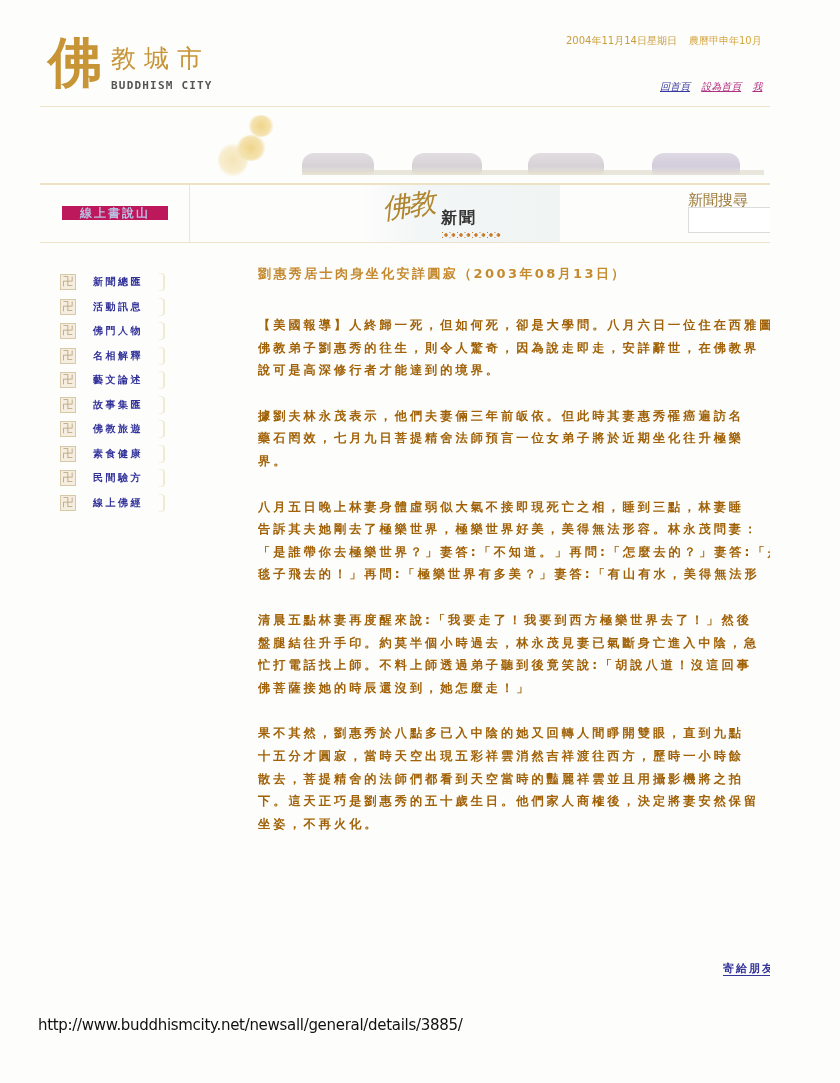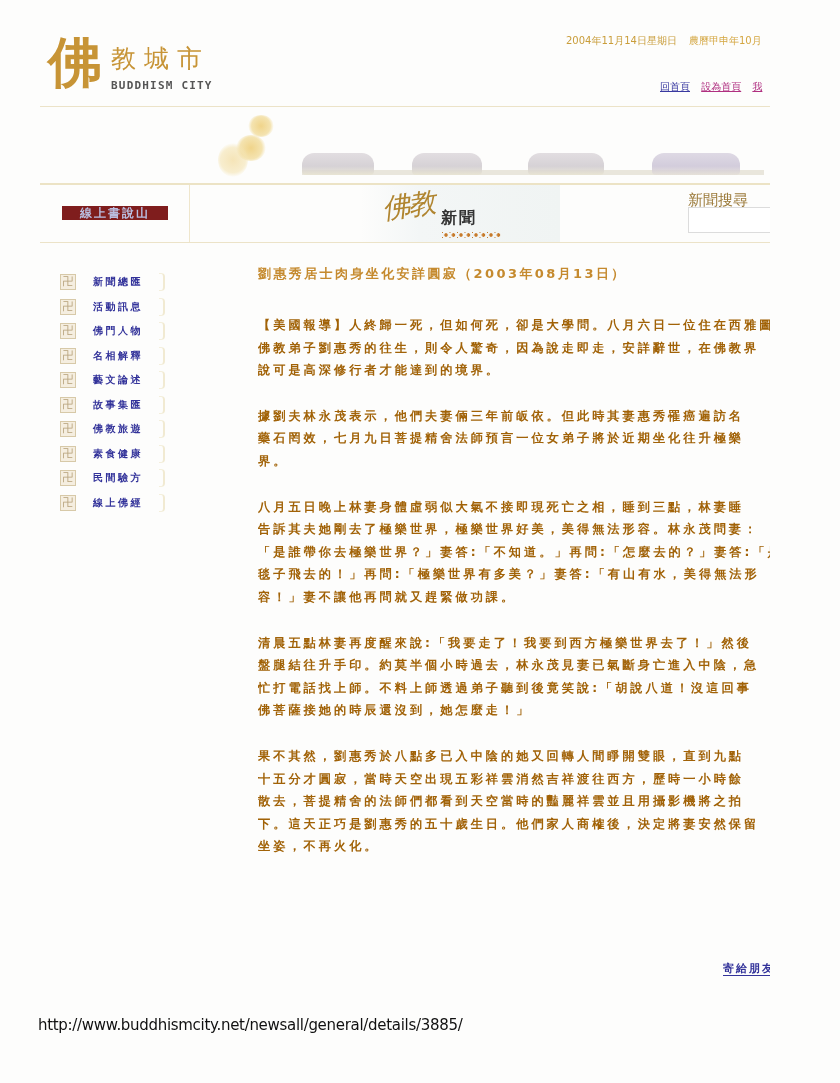--- a/index.html
+++ b/index.html
@@ -18,21 +18,21 @@
   }
   .logo-en {
     position: absolute; left: 63px; top: 43px; font-size: 11px; letter-spacing: 1.2px;
     color: #555; font-family: "DejaVu Sans Mono", monospace; font-weight: bold;
   }
   .date-line {
     position: absolute; left: 566px; top: 34px; font-size: 10px; color: #c99d3a; white-space: nowrap;
   }
   .date-line .lunar { margin-left: 12px; color: #d4a640; }
   .top-links { position: absolute; left: 660px; top: 80px; font-size: 10px; white-space: nowrap; }
-  .top-links a { text-decoration: underline; margin-right: 8px; }
+  .top-links a { text-decoration: underline; margin-right: 8px; font-style: italic; }
   .top-links a.home { color: #3a3aa0; }
   .top-links a.sethome { color: #b03080; }
   .top-links a.more { color: #b03080; }
 
   .hr-top { position: absolute; left: 40px; top: 106px; width: 730px; height: 1px; background: #ece3c8; }
 
   
   .banner { position: absolute; left: 40px; top: 107px; width: 730px; height: 76px; }
   .flowers { position: absolute; left: 188px; top: 8px; width: 70px; height: 64px; }
   .flower { position: absolute; border-radius: 50%; background: radial-gradient(circle, #f0d48a 0%, #f4e3b0 55%, rgba(250,240,210,0) 75%); }
@@ -40,21 +40,21 @@
   .cloud { position: absolute; bottom: 0; height: 22px; border-radius: 12px 12px 4px 4px;
     background: linear-gradient(180deg, #ddd8dc 0%, #cfcacf 60%, #e8e4d2 100%); opacity: .85; }
   .cloud-base { position: absolute; left: 0; bottom: 0; width: 100%; height: 5px; background: #e0dbcf; opacity: .7; }
 
   .hr-mid { position: absolute; left: 40px; top: 183px; width: 730px; height: 2px; background: #ece3c5; }
 
   
   .news-band { position: absolute; left: 40px; top: 185px; width: 730px; height: 57px; }
   .online-badge {
     position: absolute; left: 22px; top: 21px; width: 106px; height: 14px; font-size: 12px; letter-spacing: 2px;
-    color: #b9bde0; background: #7f1d1d; text-align: center; line-height: 14px; font-weight: bold;
+    color: #b9bde0; background: #be185d; text-align: center; line-height: 14px; font-weight: bold;
   }
   .band-divider { position: absolute; left: 149px; top: 0; width: 1px; height: 57px; background: #efe6cc; }
   .news-title-block { position: absolute; left: 320px; top: 0; width: 200px; height: 57px; background: linear-gradient(90deg, #fdfdfc 0%, #f3f6f6 30%, #f0f4f3 100%); }
   .news-cal { position: absolute; left: 342px; top: 2px; font-size: 28px; color: #b08530; font-family: "DejaVu Serif", serif; font-style: italic; transform: rotate(-8deg); letter-spacing: -2px; }
   .news-word { position: absolute; left: 401px; top: 23px; font-size: 16px; color: #333; letter-spacing: 2px; font-weight: bold; }
   .news-dots { position: absolute; left: 402px; top: 47px; width: 60px; height: 6px;
     background: repeating-radial-gradient(circle at 4px 3px, #c77a2a 0, #c77a2a 1.5px, transparent 2px, transparent 4px);
     background-size: 7.5px 6px; }
   .search-label { position: absolute; left: 648px; top: 6px; font-size: 15px; color: #9b7a3a; }
   .search-input { position: absolute; left: 648px; top: 22px; width: 82px; height: 26px; border: 1px solid #dcdcdc; border-right: none; background: #fff; }
@@ -206,21 +206,20 @@
   <p class="para">
     <span class="line">據劉夫林永茂表示，他們夫妻倆三年前皈依。但此時其妻惠秀罹癌遍訪名</span>
     <span class="line">藥石罔效，七月九日菩提精舍法師預言一位女弟子將於近期坐化往升極樂</span>
     <span class="line">界。</span>
   </p>
   <p class="para">
     <span class="line">八月五日晚上林妻身體虛弱似大氣不接即現死亡之相，睡到三點，林妻睡</span>
     <span class="line">告訴其夫她剛去了極樂世界，極樂世界好美，美得無法形容。林永茂問妻：</span>
     <span class="line">「是誰帶你去極樂世界？」妻答:「不知道。」再問:「怎麼去的？」妻答:「是</span>
     <span class="line">毯子飛去的！」再問:「極樂世界有多美？」妻答:「有山有水，美得無法形</span>
-    <span class="line">容！」妻不讓他再問就又趕緊做功課。</span>
   </p>
   <p class="para">
     <span class="line">清晨五點林妻再度醒來說:「我要走了！我要到西方極樂世界去了！」然後</span>
     <span class="line">盤腿結往升手印。約莫半個小時過去，林永茂見妻已氣斷身亡進入中陰，急</span>
     <span class="line">忙打電話找上師。不料上師透過弟子聽到後竟笑說:「胡說八道！沒這回事</span>
     <span class="line">佛菩薩接她的時辰還沒到，她怎麼走！」</span>
   </p>
   <p class="para">
     <span class="line">果不其然，劉惠秀於八點多已入中陰的她又回轉人間睜開雙眼，直到九點</span>
     <span class="line">十五分才圓寂，當時天空出現五彩祥雲消然吉祥渡往西方，歷時一小時餘</span>

